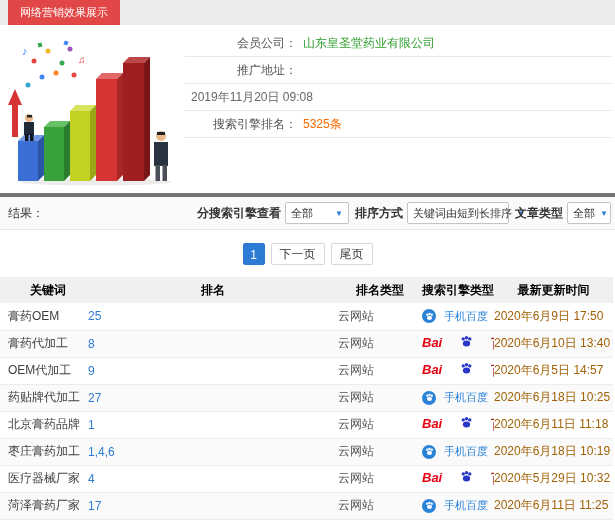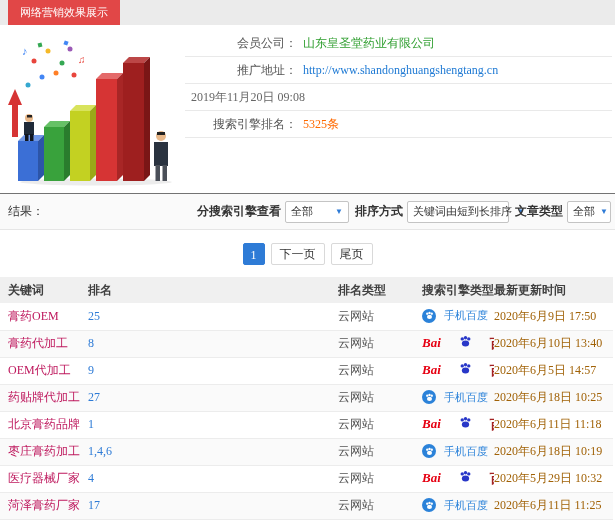--- a/index.html
+++ b/index.html
@@ -1,20 +1,20 @@
 <!DOCTYPE html>
 <html><head>
 <meta charset="utf-8">
 <style>
   * { margin:0; padding:0; box-sizing:border-box; }
   html,body { background:#fff; }
   .page {
     position:relative; width:615px; height:520px; overflow:hidden;
     background:#fff; color:#333;
-    font-family:Liberation Serif, serif; font-size:12px;
+    font-family:Liberation Sans, sans-serif; font-size:12px;
   }
   
   .topbar { height:25px; background:#ebebeb; }
   .tab-active {
     display:inline-block; margin-left:8px; padding:0 12px; height:25px;
     line-height:25px; background:#e14747; color:#fff; font-size:11px; cursor:pointer;
   }
   
   .info-section { position:relative; height:168px; }
   .illustration { position:absolute; left:4px; top:8px; width:172px; height:155px; }
@@ -22,21 +22,21 @@
   .info-row { display:flex; align-items:center; height:27px; border-bottom:1px solid #e9e9e9; margin-right:3px; }
   .info-label { width:112px; text-align:right; color:#555; flex:none; }
   .info-value { margin-left:6px; text-decoration:none; }
   .v-green { color:#2e9e2e; }
   .v-link  { color:#1f7ad4; }
   .v-plain { color:#666; }
   .v-orange{ color:#ff6a00; }
   
   .filter-bar {
     position:relative; height:37px; background:#fafafa;
-    border-top:1px solid #737373; border-bottom:1px solid #e6e6e6;
+    border-top:4px solid #737373; border-bottom:1px solid #e6e6e6;
     display:flex; align-items:center; padding-left:8px;
   }
   .result-label { color:#333; }
   .filter-controls { position:absolute; left:197px; top:0; height:100%; display:flex; align-items:center; white-space:nowrap; }
   .filter-label { font-weight:bold; color:#333; margin-right:4px; }
   .sel {
     display:inline-flex; align-items:center; justify-content:space-between;
     height:22px; border:1px solid #c4c4c4; background:#fff; border-radius:2px;
     padding:0 5px; font-size:11px; color:#333; margin-right:6px; cursor:pointer;
   }
@@ -50,26 +50,26 @@
     min-width:22px; height:22px; line-height:22px; text-align:center;
     background:#2e7bd6; border:1px solid #2e7bd6; color:#fff; border-radius:2px;
   }
   .pg-btn {
     height:22px; line-height:20px; padding:0 8px; border:1px solid #d9d9d9;
     background:#fff; color:#333; border-radius:2px; text-decoration:none; cursor:pointer;
   }
   
   .result-table { width:613px; border-collapse:collapse; table-layout:fixed; font-size:12px; }
   .result-table th {
-    background:#f0f0f0; height:26px; text-align:left; font-weight:bold; color:#404040; overflow:hidden;
+    background:#f0f0f0; height:26px; text-align:center; font-weight:bold; color:#000000; overflow:hidden;
   }
   .result-table th:first-child, .result-table td:first-child { padding-left:8px; }
   .result-table td { height:27px; border-bottom:1px solid #ececec; overflow:hidden; white-space:nowrap; }
   .result-table tbody tr:nth-child(even) { background:#fafafa; }
-  .kw { color:#be185d;margin-left:34px; }
+  .kw { color:#404040;margin-left:34px; }
   .rank { color:#2e7bd6; }
   .rank-type { color:#555; }
   .date { color:#a16207; }
   
   .engine-baidu { display:inline-flex; gap:17px; }
   .bd-bai { color:#e60012; font-weight:bold; font-style:italic; font-size:13px; }
   .bd-paw { width:13px; height:13px; margin:0 1px; }
   .bd-cn  { color:#a32222; font-weight:bold; font-size:13px; }
   .engine-mobile { display:inline-flex; align-items:center; gap:8px; }
   .mb-icon {
@@ -143,21 +143,20 @@
         <rect x="158.5" y="132" width="4.5" height="16" fill="#4a4f58"></rect>
       </svg>
     </div>
     <div class="info-fields">
       <div class="info-row">
         <span class="info-label">会员公司：</span>
         <a href="#" class="info-value v-green">山东皇圣堂药业有限公司</a>
       </div>
       <div class="info-row">
         <span class="info-label">推广地址：</span>
-        <a href="#" class="info-value v-link">http://www.shandonghuangshengtang.cn</a>
       </div>
       <div class="info-row">
         <span class="info-value v-plain">2019年11月20日 09:08</span>
       </div>
       <div class="info-row">
         <span class="info-label">搜索引擎排名：</span>
         <span class="info-value v-orange">5325条</span>
       </div>
     </div>
   </div>

